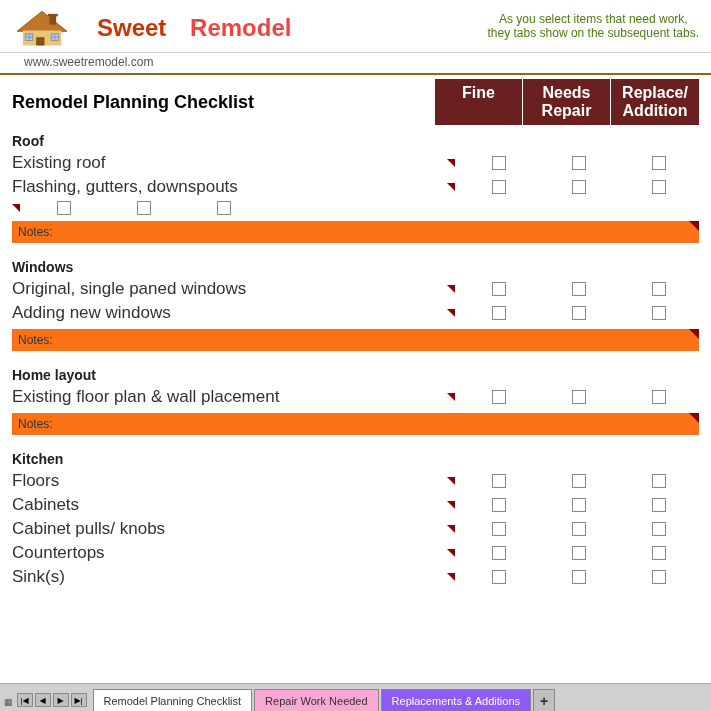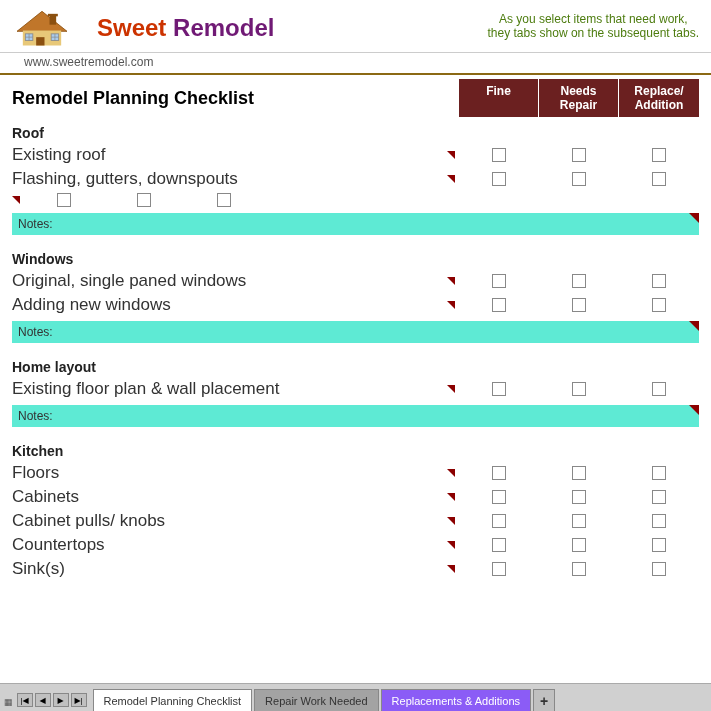--- a/index.html
+++ b/index.html
@@ -41,25 +41,25 @@
       color: #4d7c0f;
       padding-top: 4px;
     }
     .website {
       font-size: 12px;
       color: #555;
       padding: 2px 12px 4px 24px;
       border-bottom: 2px solid #8B6914;
     }
     .col-header {
-      width: 80px;
+      width: 88px;
       text-align: center;
       background: #6B2020;
       color: #fff;
-      font-size: 12px;
+      font-size: 16px;
       font-weight: bold;
       padding: 5px 4px;
       border-right: 1px solid #fff;
     }
     .col-header:last-child {
       border-right: none;
     }
 
     
     .main-content {
@@ -109,21 +109,21 @@
       width: 14px;
       height: 14px;
       border: 1px solid #888;
       background: #fff;
       display: inline-block;
       cursor: pointer;
     }
 
     
     .notes-row {
-      background: #5eead4;
+      background: #f97316;
       padding: 4px 6px;
       font-size: 12px;
       color: #333;
       margin: 4px 0 8px 0;
       position: relative;
     }
     .notes-corner {
       position: absolute;
       right: 0;
       top: 0;
@@ -174,21 +174,21 @@
       border: 1px solid #888;
       border-bottom: none;
       margin-right: 2px;
       white-space: nowrap;
     }
     .tab-active {
       background: #fff;
       color: #333;
     }
     .tab-inactive {
-      background: #a3a3a3;
+      background: #f9a8d4;
       color: #333;
     }
     .tab-dark {
       background: #8b5cf6;
       color: #fff;
     }
     .tab-add {
       background: #c0c0c0;
       width: 22px;
       justify-content: center;
@@ -222,21 +222,21 @@
 
         <rect x="15" y="31" width="9" height="8" fill="#aaccee" stroke="#888" stroke-width="1"></rect>
         <line x1="19.5" y1="31" x2="19.5" y2="39" stroke="#888" stroke-width="0.8"></line>
         <line x1="15" y1="35" x2="24" y2="35" stroke="#888" stroke-width="0.8"></line>
 
         <rect x="46" y="31" width="9" height="8" fill="#aaccee" stroke="#888" stroke-width="1"></rect>
         <line x1="50.5" y1="31" x2="50.5" y2="39" stroke="#888" stroke-width="0.8"></line>
         <line x1="46" y1="35" x2="55" y2="35" stroke="#888" stroke-width="0.8"></line>
       </svg>
       <div style="font-size:24px; font-weight:normal; line-height:1;">
-        <span style="color:#cc3300; font-weight:bold;margin-left:19px;">Sweet</span><span style="color:#701a75; font-weight:bold;"> Remodel</span>
+        <span style="color:#cc3300; font-weight:bold;margin-left:19px;">Sweet</span><span style="color:#ef4444; font-weight:bold;margin-left:17px;"> Remodel</span>
       </div>
     </div>
   </div>
   <div class="header-right">
     <div>As you select items that need work,</div>
     <div>they tabs show on the subsequent tabs.</div>
   </div>
 </div>
 
 <div class="website">

